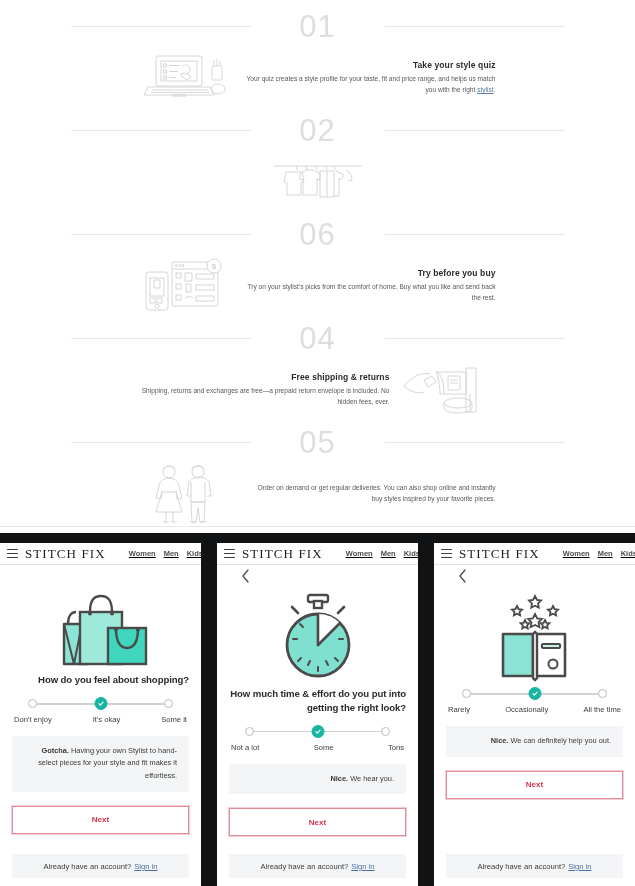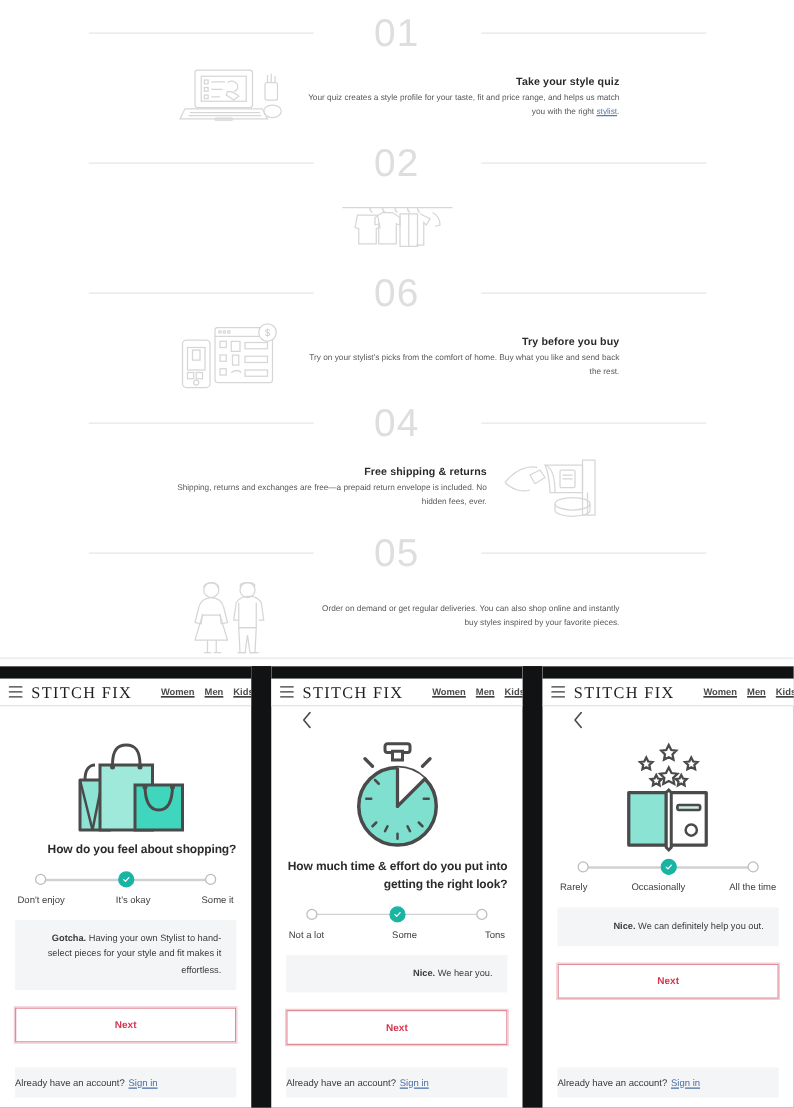--- a/index.html
+++ b/index.html
@@ -235,20 +235,21 @@
     cursor: pointer;
   }
 
   .signin-bar {
     margin-top: auto;
     margin-bottom: 8px;
     background: #f4f5f6;
     height: 24px;
     display: flex;
     align-items: center;
+    justify-content: center;
     font-size: 7.6px;
     color: #3a3a3a;
     gap: 3px;
   }
   .signin-bar a { color: #4a6fa5; text-decoration: underline; }
 </style>
 </head>
 <body>
 
 <div class="howitworks">

